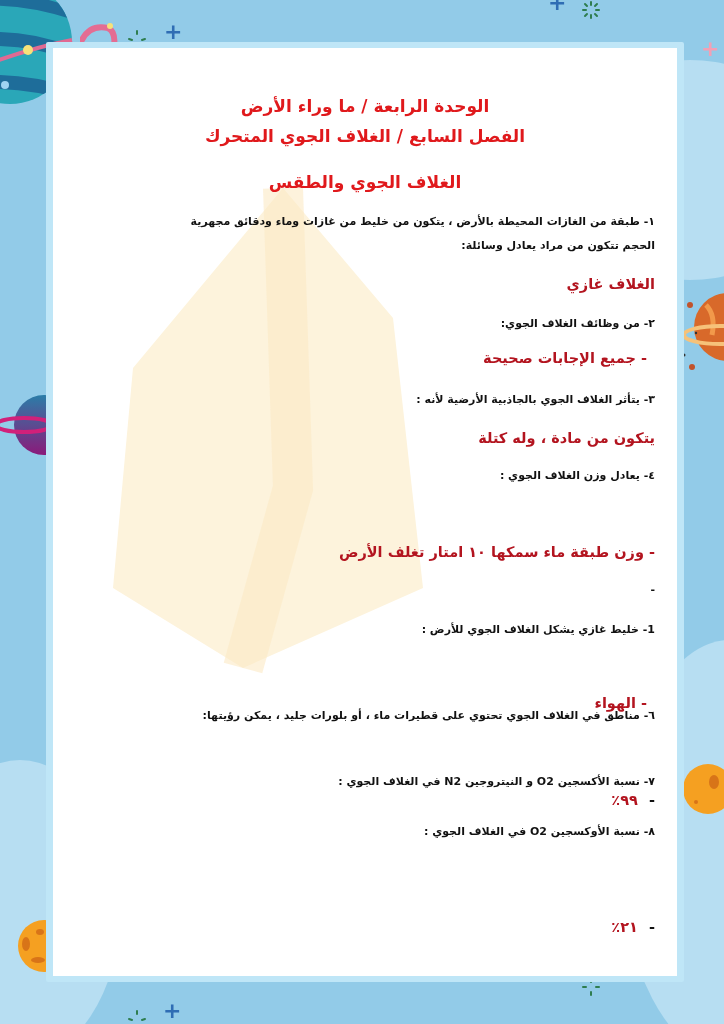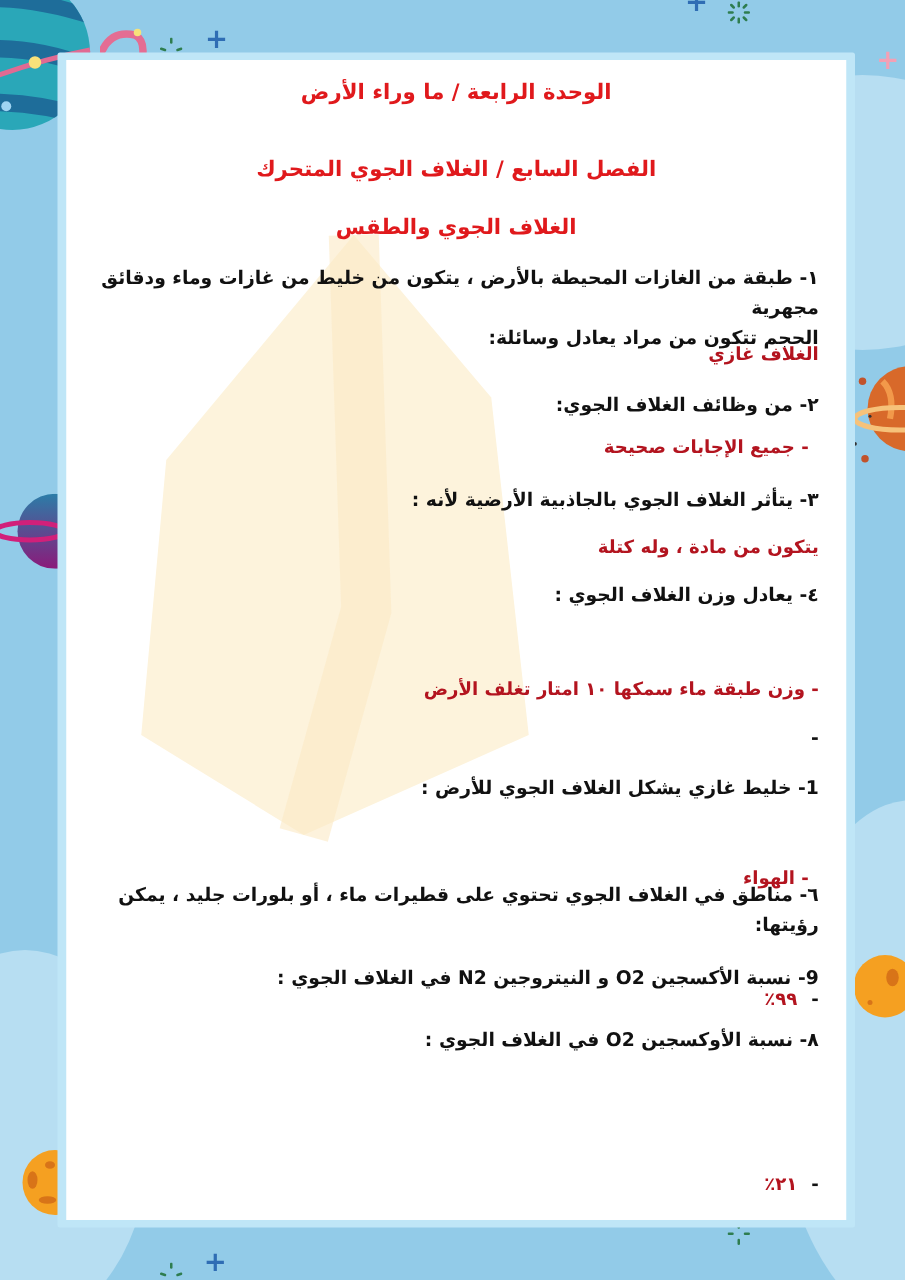--- a/index.html
+++ b/index.html
@@ -22,21 +22,21 @@
     position: absolute; left: 40px; top: 120px; width: 360px; height: 520px;
   }
   .content {
     position: absolute; left: 0; top: 0; right: 0; bottom: 0;
     direction: rtl; text-align: right; padding: 0 30px 0 28px;
   }
   .title {
     text-align: center; color: #e0191c; font-weight: bold; font-size: 17px;
     margin: 0; position: absolute; left: 0; right: 0;
   }
-  .q { position: absolute; right: 22px; left: 24px; color: #111; font-weight: bold; font-size: 15px; line-height: 24px; }
+  .q { position: absolute; right: 22px; left: 24px; color: #111; font-weight: bold; font-size: 11px; line-height: 24px; }
   .a { position: absolute; right: 22px; left: 24px; color: #b3141f; font-weight: bold; font-size: 14.5px; line-height: 24px; }
   .a.ans-ind { right: 30px; }
   .deco { position: absolute; }
   .plus { position: absolute; color: #2f6db4; font-weight: bold; font-size: 22px; line-height: 1; font-family: "DejaVu Sans", sans-serif; }
   .plus.pink { color: #f3a0b5; }
   .sparkle { position: absolute; width: 18px; height: 18px; }
 </style>
 </head>
 <body>
 
@@ -141,21 +141,21 @@
 
 <div class="frame"></div>
 
 <div class="paper">
   <svg class="watermark" viewBox="0 0 360 520">
     <path d="M190 20 L300 150 L330 420 L150 500 L20 420 L40 200 Z" fill="#fdf3dc"></path>
     <path d="M190 20 L200 320 L150 500" stroke="#fbe9c4" stroke-width="40" fill="none" opacity="0.6"></path>
   </svg>
 
   <div class="content">
-    <h1 class="title" style="top:16px;">الوحدة الرابعة / ما وراء الأرض</h1>
+    <h1 class="title" style="top:48px;">الوحدة الرابعة / ما وراء الأرض</h1>
     <h2 class="title" style="top:78px;">الفصل السابع / الغلاف الجوي المتحرك</h2>
     <h3 class="title" style="top:124px;">الغلاف الجوي والطقس</h3>
 
     <div class="q" style="top:162px;">
       <div>١- طبقة من الغازات المحيطة بالأرض ، يتكون من خليط من غازات وماء ودقائق مجهرية</div>
       <div>الحجم تتكون من مراد يعادل وسائلة:</div>
     </div>
     <div class="a" style="top:224px;">الغلاف غازي</div>
 
     <div class="q" style="top:264px;">٢-  من وظائف الغلاف الجوي:</div>
@@ -166,25 +166,25 @@
 
     <div class="q" style="top:416px;">٤- يعادل وزن الغلاف الجوي :</div>
     <div class="a" style="top:492px;">- وزن طبقة ماء سمكها ١٠ امتار تغلف الأرض</div>
     <div class="q" style="top:530px;">-</div>
 
     <div class="q" style="top:570px;">1- خليط غازي يشكل الغلاف الجوي للأرض :</div>
     <div class="a ans-ind" style="top:643px;">- الهواء</div>
 
     <div class="q" style="top:656px;">٦- مناطق في الغلاف الجوي تحتوي على قطيرات ماء ، أو بلورات جليد ، يمكن رؤيتها:</div>
 
-    <div class="q" style="top:722px;">9- نسبة الأكسجين O2  و النيتروجين N2 في الغلاف الجوي :</div>
+    <div class="q" style="top:722px;">٧- نسبة الأكسجين O2  و النيتروجين N2 في الغلاف الجوي :</div>
     <div class="a" style="top:740px;">
       <span style="color:#111;">-</span>
       <span style="margin-right:6px;">٩٩٪</span>
     </div>
 
     <div class="q" style="top:772px;">٨- نسبة الأوكسجين O2 في الغلاف الجوي :</div>
-    <div class="a" style="top:888px;">
+    <div class="a" style="top:867px;">
       <span style="color:#111;">-</span>
       <span style="margin-right:6px;">٢١٪</span>
     </div>
   </div>
 </div>
 
 </body></html>

